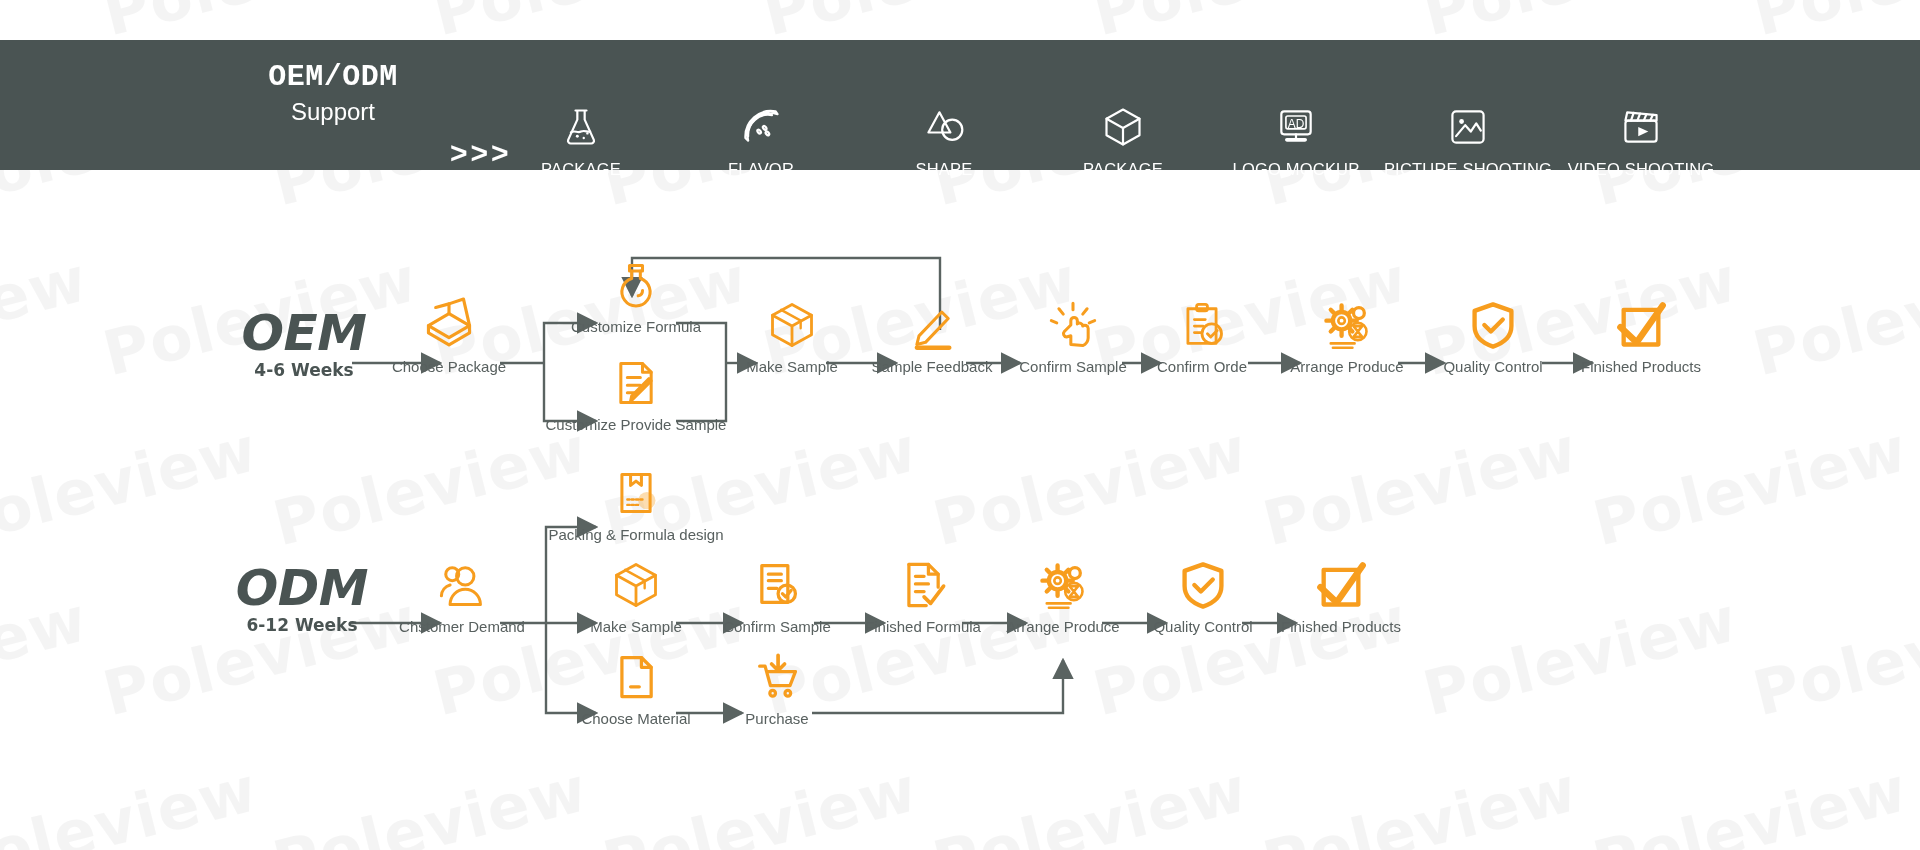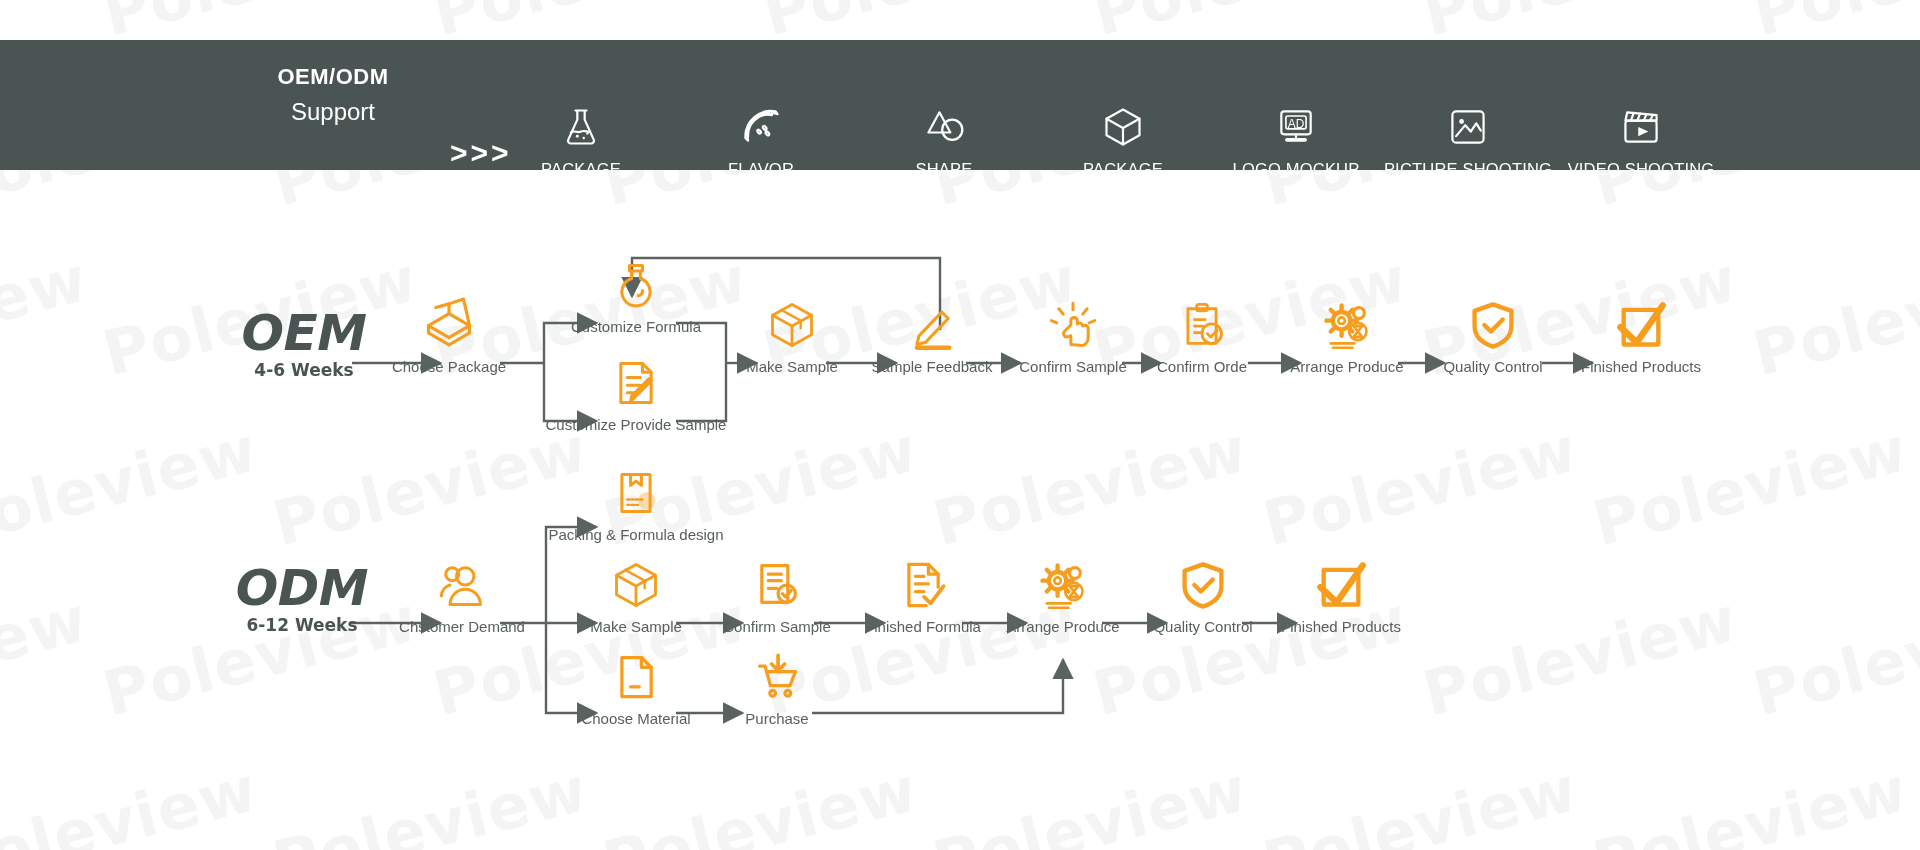--- a/index.html
+++ b/index.html
@@ -40,22 +40,22 @@
     align-items:center;
   }
   #header-title{
     position:absolute;
     left:243px;top:18px;
     width:180px;
     text-align:center;
     color:#ffffff;
   }
   #header-title .t1{
-    font-size:22px;font-weight:bold;letter-spacing:0.5px;line-height:38px;
-    font-family:Liberation Sans, sans-serif;
+    font-size:30px;font-weight:bold;letter-spacing:0.5px;line-height:38px;
+    font-family:Liberation Mono, monospace;
   }
   #header-title .t2{
     font-size:24px;font-weight:normal;line-height:32px;
     font-family:"Liberation Sans", sans-serif;
   }
   #header-chevrons{
     position:absolute;
     left:450px;top:96px;
     color:#ffffff;
     font-size:30px;

